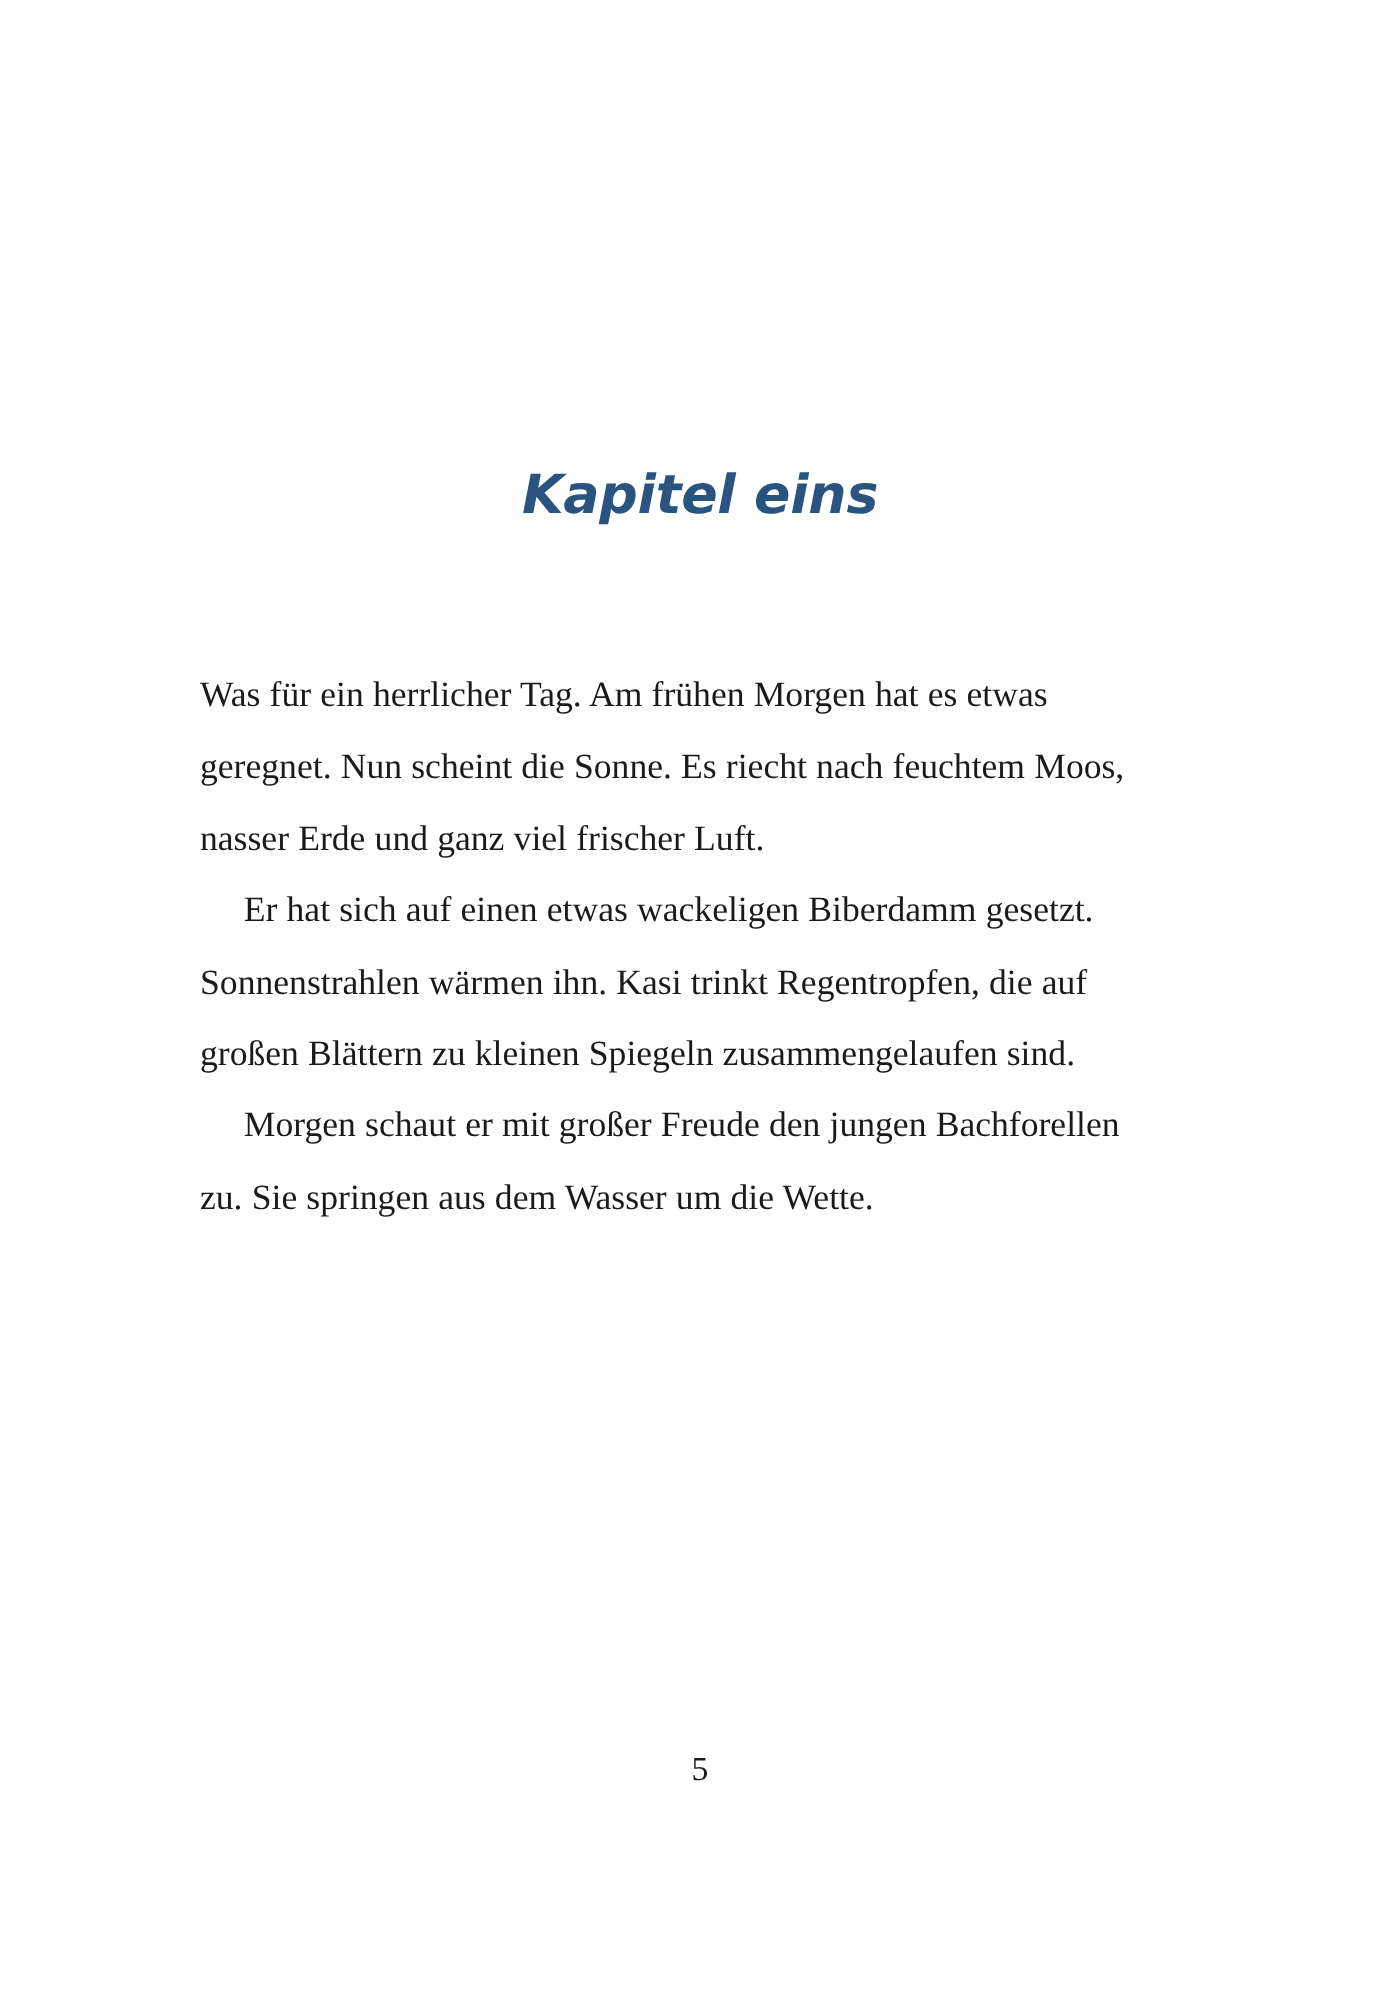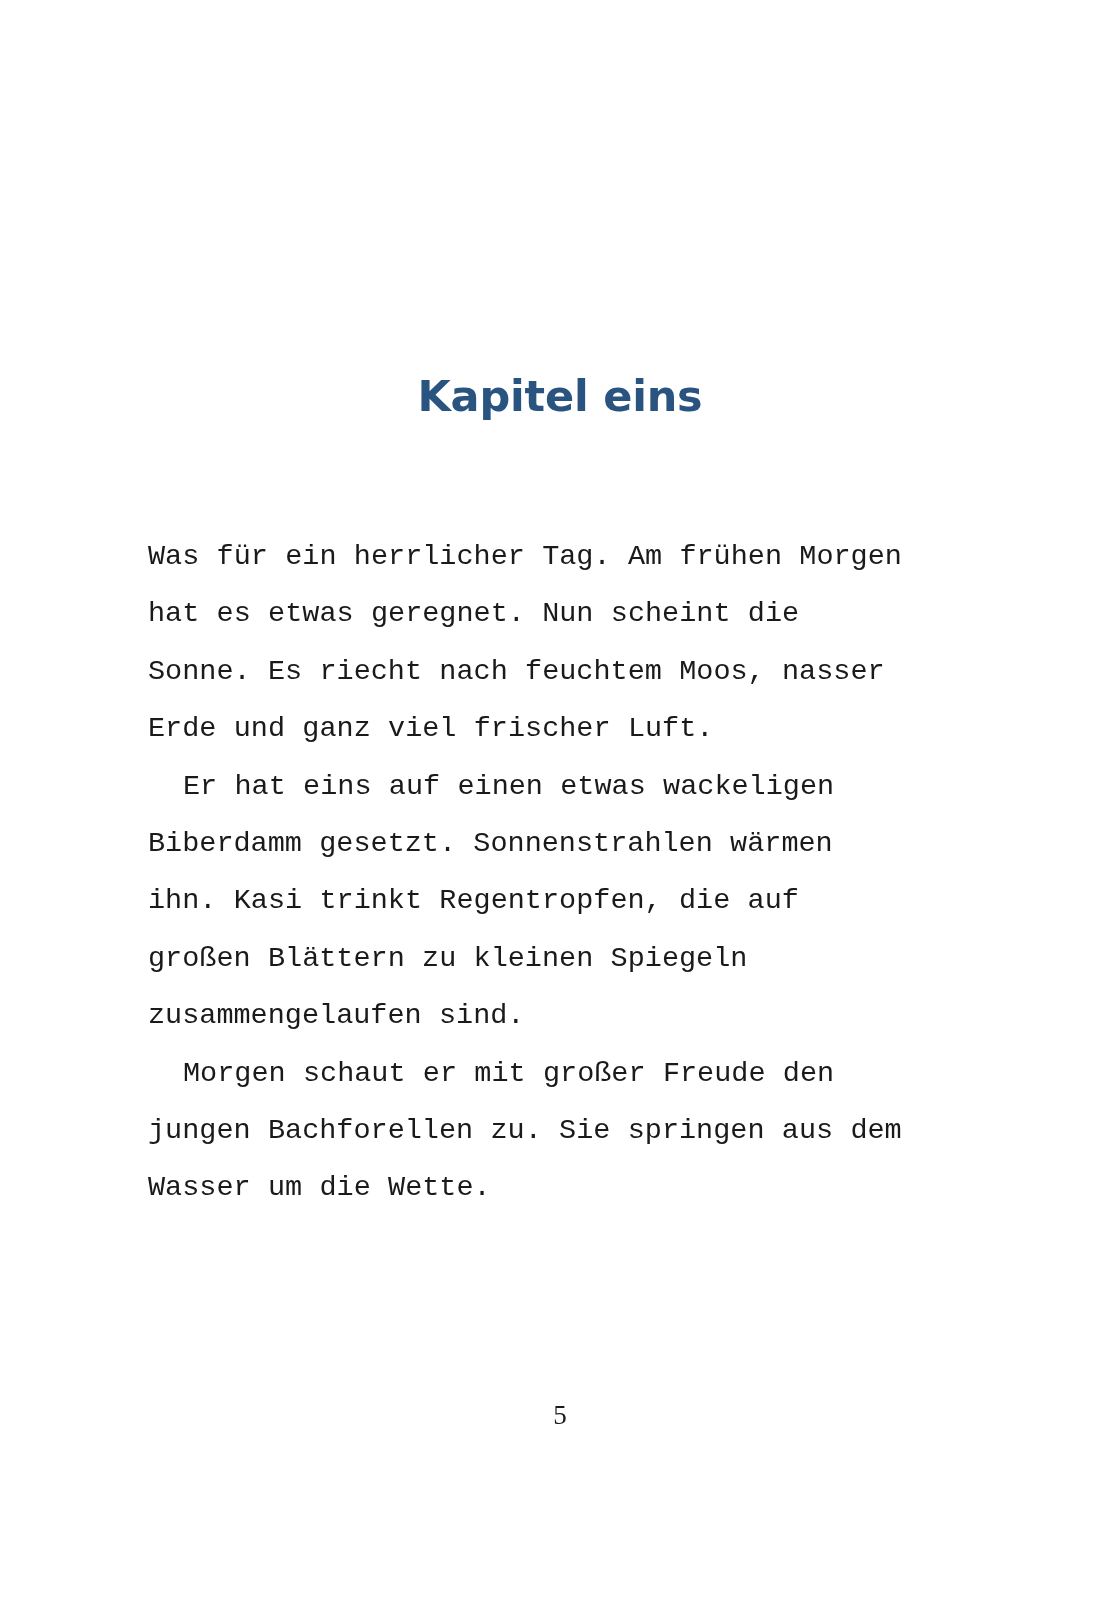--- a/index.html
+++ b/index.html
@@ -30,29 +30,29 @@
     left: 0;
     width: 1120px;
     text-align: center;
     font-family: "DejaVu Sans", "Liberation Sans", sans-serif;
     font-weight: bold;
     font-size: 43px;
     letter-spacing: -0.2px;
     color: #2a5480;
     line-height: 1.1;
     white-space: nowrap;
+    font-style: italic;
   }
 
   
   .text-block {
     position: absolute;
     top: 528px;
-    left: 148px;
+    left: 160px;
     width: 762px;
-    font-family: Liberation Mono, monospace;
   }
 
   .text-block p {
     margin: 0;
     font-size: 28.5px;
     line-height: 57.4px;
     color: #1a1a1a;
     text-align: left;
     text-indent: 0;
     word-spacing: 0.2px;
@@ -77,19 +77,19 @@
 </style>
 </head>
 <body>
 
 <div class="page">
 
   <h1 class="chapter-heading">Kapitel eins</h1>
 
   <div class="text-block">
     <p>Was für ein herrlicher Tag. Am frühen Morgen hat es etwas geregnet. Nun scheint die Sonne. Es riecht nach feuchtem Moos, nasser Erde und ganz viel frischer Luft.</p>
-    <p class="indented">Er hat eins auf einen etwas wackeligen Biberdamm gesetzt. Sonnenstrahlen wärmen ihn. Kasi trinkt Regentropfen, die auf großen Blättern zu kleinen Spiegeln zusammengelaufen sind.</p>
+    <p class="indented">Er hat sich auf einen etwas wackeligen Biberdamm gesetzt. Sonnenstrahlen wärmen ihn. Kasi trinkt Regentropfen, die auf großen Blättern zu kleinen Spiegeln zusammengelaufen sind.</p>
     <p class="indented">Morgen schaut er mit großer Freude den jungen Bachforellen zu. Sie springen aus dem Wasser um die Wette.</p>
   </div>
 
   <div class="page-number">5</div>
 
 </div>
 
 </body></html>

